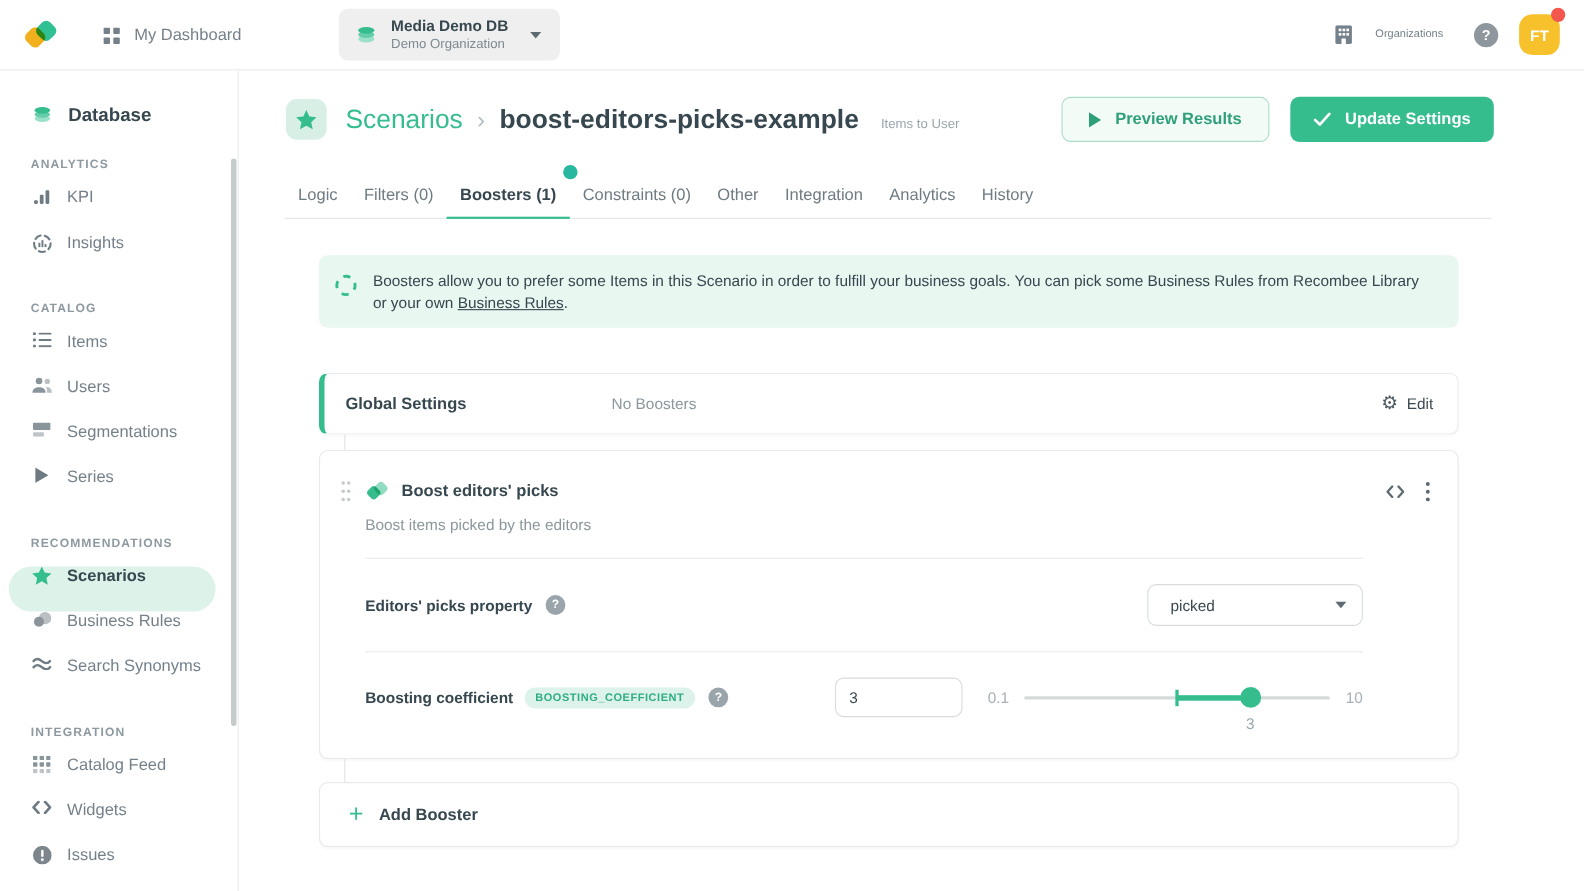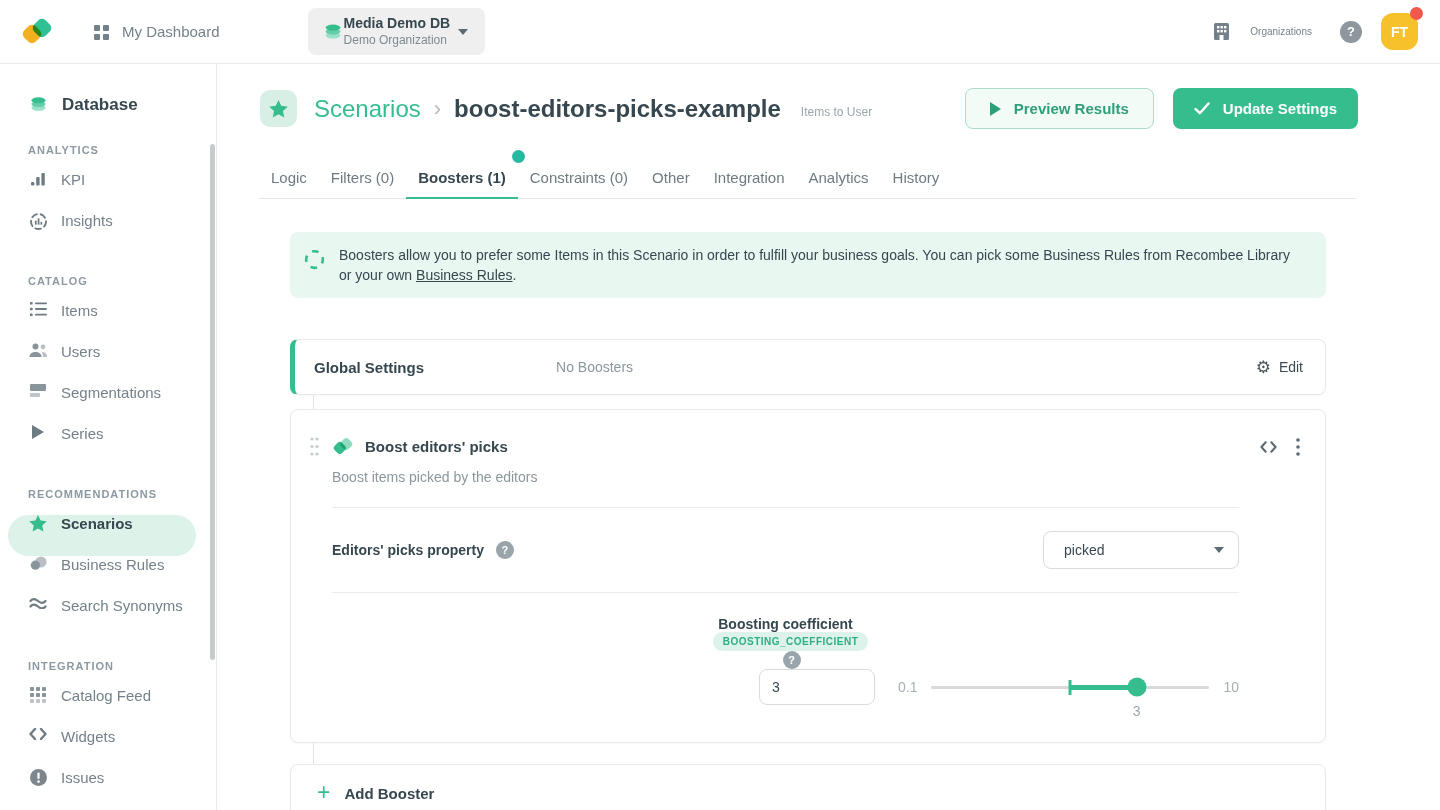--- a/index.html
+++ b/index.html
@@ -9,21 +9,21 @@
     color:#37474f; background:#fff; overflow:hidden; position:relative;
   }
   svg { display:block; }
 
   
   .topbar { height:64px; display:flex; align-items:center; padding:0 22px 0 20px;
             border-bottom:1px solid #e9ebeb; background:#fff; position:relative; z-index:5; }
   .logo { width:34px; height:33px; margin-right:40px; cursor:pointer; }
   .dash-link { display:flex; align-items:flex-end; gap:13px; color:#75818a; font-size:15px; cursor:pointer; }
   .db-select { margin-left:88px; background:#efefef; border-radius:8px; height:47px;
-               display:flex; align-items:center; padding:0 17px 0 14px; gap:0; cursor:pointer; }
+               display:flex; align-items:center; padding:0 17px 0 14px; gap:12px; cursor:pointer; }
   .db-texts { display:flex; flex-direction:column; line-height:1.25; }
   .db-name { font-size:14px; font-weight:bold; color:#37474f; }
   .db-org { font-size:12px; color:#7d8a91; }
   .caret { width:0; height:0; border-left:5px solid transparent; border-right:5px solid transparent;
            border-top:6px solid #5d6a71; margin-left:8px; }
   .topbar-right { margin-left:auto; display:flex; align-items:center; }
   .org-link { display:flex; align-items:center; gap:20px; color:#75818a; font-size:10px; cursor:pointer; }
   .help-circle { width:22px; height:22px; border-radius:50%; background:#8d979d; color:#fff;
                  font-size:13px; font-weight:bold; display:flex; align-items:center; justify-content:center;
                  margin:0 19px 0 28px; cursor:pointer; }
@@ -103,21 +103,21 @@
   .boost-head { display:flex; align-items:center; padding:0 25px 0 6px; }
   .drag-handle { width:35px; display:flex; justify-content:center; cursor:grab; }
   .boost-logo { margin-right:11px; }
   .boost-title { font-size:15px; font-weight:bold; color:#37474f; }
   .boost-head-right { margin-left:auto; display:flex; align-items:center; gap:19px; }
   .icon-btn { cursor:pointer; display:flex; align-items:center; }
   .boost-sub { padding-left:41px; margin-top:12px; font-size:14px; color:#8b979d; }
   .divider { height:1px; background:#e9ebec; margin:22px 86px 0 41px; }
 
   .row { display:flex; align-items:center; padding:23px 86px 23px 41px; }
-  .row.coef { padding-bottom:37px;flex-direction:column; }
+  .row.coef { padding-bottom:37px; }
   .row-label { font-size:14px; font-weight:bold; color:#37474f; }
   .help-sm { width:18px; height:18px; border-radius:50%; background:#9aa5ab; color:#fff;
              font-size:11px; font-weight:bold; display:flex; align-items:center; justify-content:center;
              margin-left:12px; cursor:pointer; flex:none; }
   .badge { background:#ddf2ea; color:#2fae83; font-size:10px; font-weight:bold; letter-spacing:0.5px;
            padding:4px 10px; border-radius:10px; margin-left:10px; white-space:nowrap; }
 
   .dropdown { margin-left:auto; width:196px; height:38px; border:1px solid #d8dcdd; border-radius:8px;
               display:flex; align-items:center; padding:0 14px 0 20px; font-size:14px; color:#37474f;
               cursor:pointer; background:#fff; }

